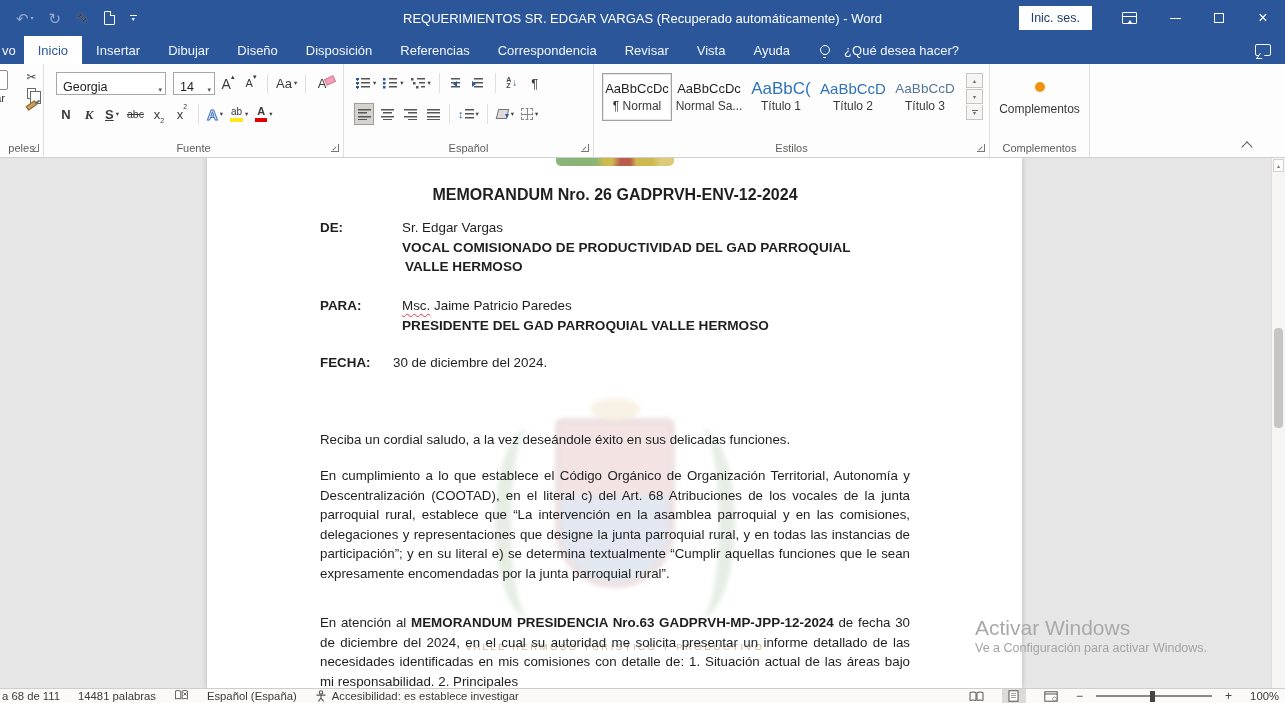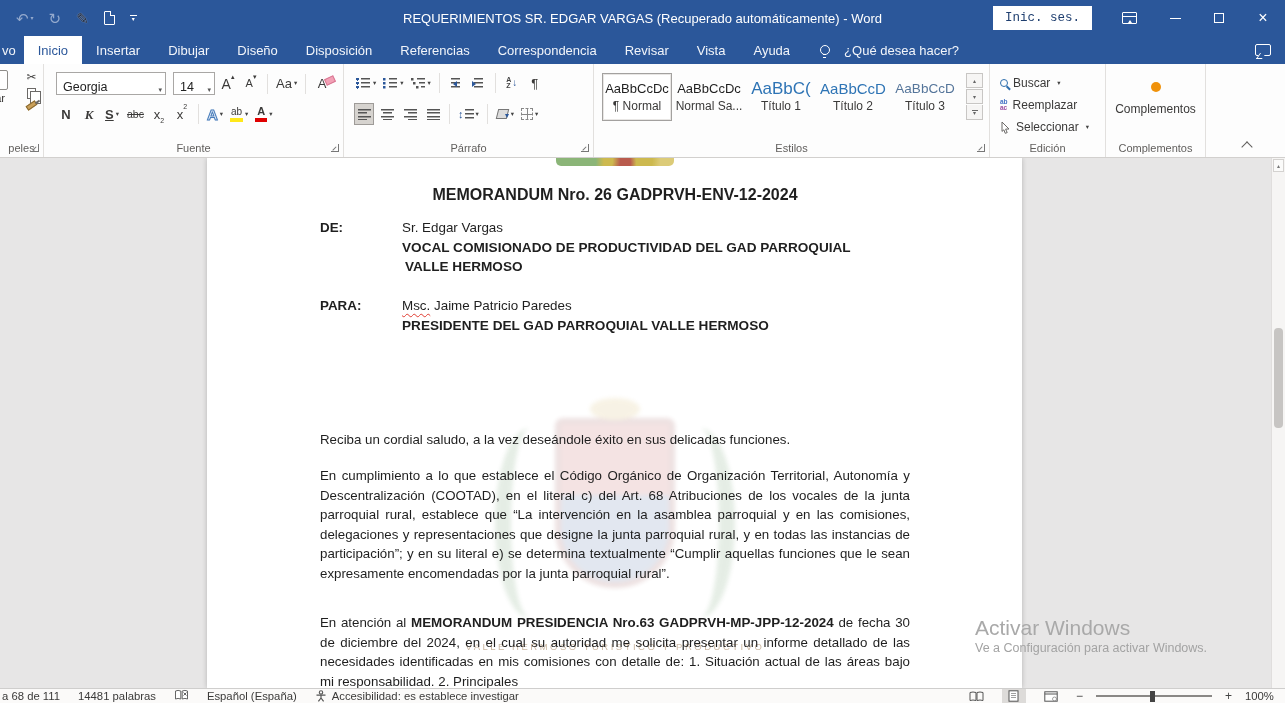--- a/index.html
+++ b/index.html
@@ -13,21 +13,21 @@
   .qbtn.dim{color:#93a9cd}
   .qdd{font-size:6px;margin-left:2px;color:#93a9cd}
   .ink-icon{font-size:15px;color:#10192b;text-shadow:0 0 1px #cfd8e8}
   .newdoc{width:11px;height:14px;border:1.4px solid #fff;border-radius:1px;position:relative}
   .newdoc::after{content:"";position:absolute;right:-1px;top:-1px;width:4px;height:4px;background:#2b579a;border-left:1.4px solid #fff;border-bottom:1.4px solid #fff}
   .qmore{display:flex;flex-direction:column;align-items:center;gap:1px}
   .qmore .bar{width:7px;height:1.4px;background:#fff}
   .qmore .ar{font-size:6px;color:#fff;line-height:4px}
   .wtitle{position:absolute;left:0;right:0;text-align:center;font-size:13px;color:#fff;pointer-events:none}
   .winctl{margin-left:auto;display:flex;align-items:center;z-index:2}
-  .signin{height:24px;padding:0 12px;background:#fff;color:#1e3e6f;border:none;font-size:12.5px;font-family:Liberation Mono, monospace;margin-right:14px}
+  .signin{height:24px;padding:0 12px;background:#fff;color:#1e3e6f;border:none;font-size:12.5px;font-family:Liberation Sans, sans-serif;margin-right:14px}
   .ribbonopt{width:15px;height:12px;border:1.2px solid #fff;border-radius:1px;position:relative;margin:0 16px}
   .ribbonopt::before{content:"";position:absolute;left:0;right:0;top:2.5px;border-top:1.2px solid #fff}
   .ribbonopt::after{content:"";position:absolute;left:4.5px;top:4.5px;width:0;height:0;border:2.5px solid transparent;border-bottom:3.5px solid #fff}
   .wbtn{width:44px;height:36px;display:flex;align-items:center;justify-content:center;color:#fff;font-size:14px}
   .minline{width:11px;border-top:1.3px solid #fff;display:block}
   .maxbox{width:10px;height:10px;border:1.3px solid #fff;display:block}
 
   
   .tabrow{position:absolute;top:36px;left:0;right:0;height:28px;background:#2b579a;display:flex;align-items:stretch;color:#f2f5fa;font-size:13px}
   .tab{display:flex;align-items:center;padding:0 14px;white-space:nowrap}
@@ -172,21 +172,21 @@
   
   .statusbar{position:absolute;left:0;right:0;bottom:0;height:15px;background:#fbfaf9;border-top:1px solid #cfcecd;display:flex;align-items:center;font-size:11.3px;color:#3b3a39}
   .sleft{display:flex;align-items:center;gap:18px;padding-left:2px;white-space:nowrap}
   .sright{margin-left:auto;display:flex;align-items:center;gap:13px;padding-right:6px}
   .axs{display:flex;align-items:center;gap:5px}
   .viewbtn{display:flex;align-items:center;justify-content:center;width:24px;height:14px}
   .viewbtn.sel{background:#dddbd9}
   .zminus,.zplus{font-size:12px;color:#444}
   .ztrack{position:relative;width:116px;height:2px;background:#8a8886}
   .zthumb{position:absolute;left:54px;top:-4.5px;width:5px;height:11px;background:#444}
-  .zlabel{min-width:34px;text-align:left}
+  .zlabel{min-width:34px;text-align:right}
 </style>
 </head>
 <body>
 
 <div class="root">
 
   <div class="titlebar">
     <div class="qat">
       <span class="qbtn dim">
           <span>↶</span>
@@ -374,21 +374,21 @@
         <span class="vsep"></span>
         <span class="ibtn">
             <span class="shd"></span>
             <span class="dd">▾</span>
           </span>
         <span class="ibtn">
             <span class="brd"></span>
             <span class="dd">▾</span>
           </span>
       </div>
-      <div class="glabel">Párrafo</div>
+      <div class="glabel">Español</div>
       <span class="lnch"></span>
     </div>
 
     <div class="group g-estilos">
       <div class="scards">
         <div class="scard sel">
             <span class="sprev">AaBbCcDc</span>
             <span class="sname">¶ Normal</span>
           </div>
         <div class="scard">
@@ -415,42 +415,20 @@
             <span class="morebar">
               <span class="b"></span>
               <span style="font-size:6px">▾</span>
             </span>
           </span>
       </div>
       <div class="glabel">Estilos</div>
       <span class="lnch"></span>
     </div>
 
-    <div class="group g-edicion">
-      <div class="erow">
-          <span class="lens"></span>
-          <span>Buscar</span>
-          <span class="dd">▾</span>
-        </div>
-      <div class="erow">
-          <span class="rep">
-            <span class="t">ab</span>
-            <span class="b2">ac</span>
-          </span>
-          <span>Reemplazar</span>
-        </div>
-      <div class="erow">
-          <svg width="11" height="13">
-            <path d="M2,1 L9,8 L5.6,8.1 L7.2,11.6 L5.2,12.3 L3.9,8.8 L2,10.4 Z" fill="#fff" stroke="#6b6967" stroke-width="1"></path>
-          </svg>
-          <span>Seleccionar</span>
-          <span class="dd">▾</span>
-        </div>
-      <div class="glabel">Edición</div>
-    </div>
 
     <div class="group g-comp">
       <span class="orangedot"></span>
       <span class="complabel">Complementos</span>
       <div class="glabel">Complementos</div>
     </div>
 
     <div class="group g-fill">
       <span class="collapse"></span>
     </div>
@@ -480,20 +458,26 @@
       </div>
 
       <div class="frow doc-txt" style="top:138px">
         <span class="flabel">PARA:</span>
         <span class="fval">
           <span class="line"><span class="sperr">Msc.</span><span> Jaime Patricio Paredes</span></span>
           <span class="line b">PRESIDENTE DEL GAD PARROQUIAL VALLE HERMOSO</span>
         </span>
       </div>
 
+      <div class="frow doc-txt" style="top:195px">
+        <span class="flabel" style="flex-basis:73px">FECHA:</span>
+        <span class="fval">
+            <span class="line">30 de diciembre del 2024.</span>
+          </span>
+      </div>
 
 
       <p class="para doc-txt" style="top:272px">Reciba un cordial saludo, a la vez deseándole éxito en sus delicadas funciones.</p>
       <p class="para doc-txt" style="top:308px">En cumplimiento a lo que establece el Código Orgánico de Organización Territorial, Autonomía y Descentralización (COOTAD), en el literal c) del Art. 68 Atribuciones de los vocales de la junta parroquial rural, establece que “La intervención en la asamblea parroquial y en las comisiones, delegaciones y representaciones que designe la junta parroquial rural, y en todas las instancias de participación”; y en su literal e) se determina textualmente “Cumplir aquellas funciones que le sean expresamente encomendadas por la junta parroquial rural”.</p>
       <p class="para doc-txt" style="top:455px"><span>En atención al </span><b>MEMORANDUM PRESIDENCIA Nro.63 GADPRVH-MP-JPP-12-2024</b><span> de fecha 30 de diciembre del 2024, en el cual su autoridad me solicita presentar un informe detallado de las necesidades identificadas en mis comisiones con detalle de: 1. Situación actual de las áreas bajo mi responsabilidad. 2. Principales</span></p>
     </div>
 
     <div class="activate">
       <div class="l1">Activar Windows</div>
       <div class="l2">Ve a Configuración para activar Windows.</div>

